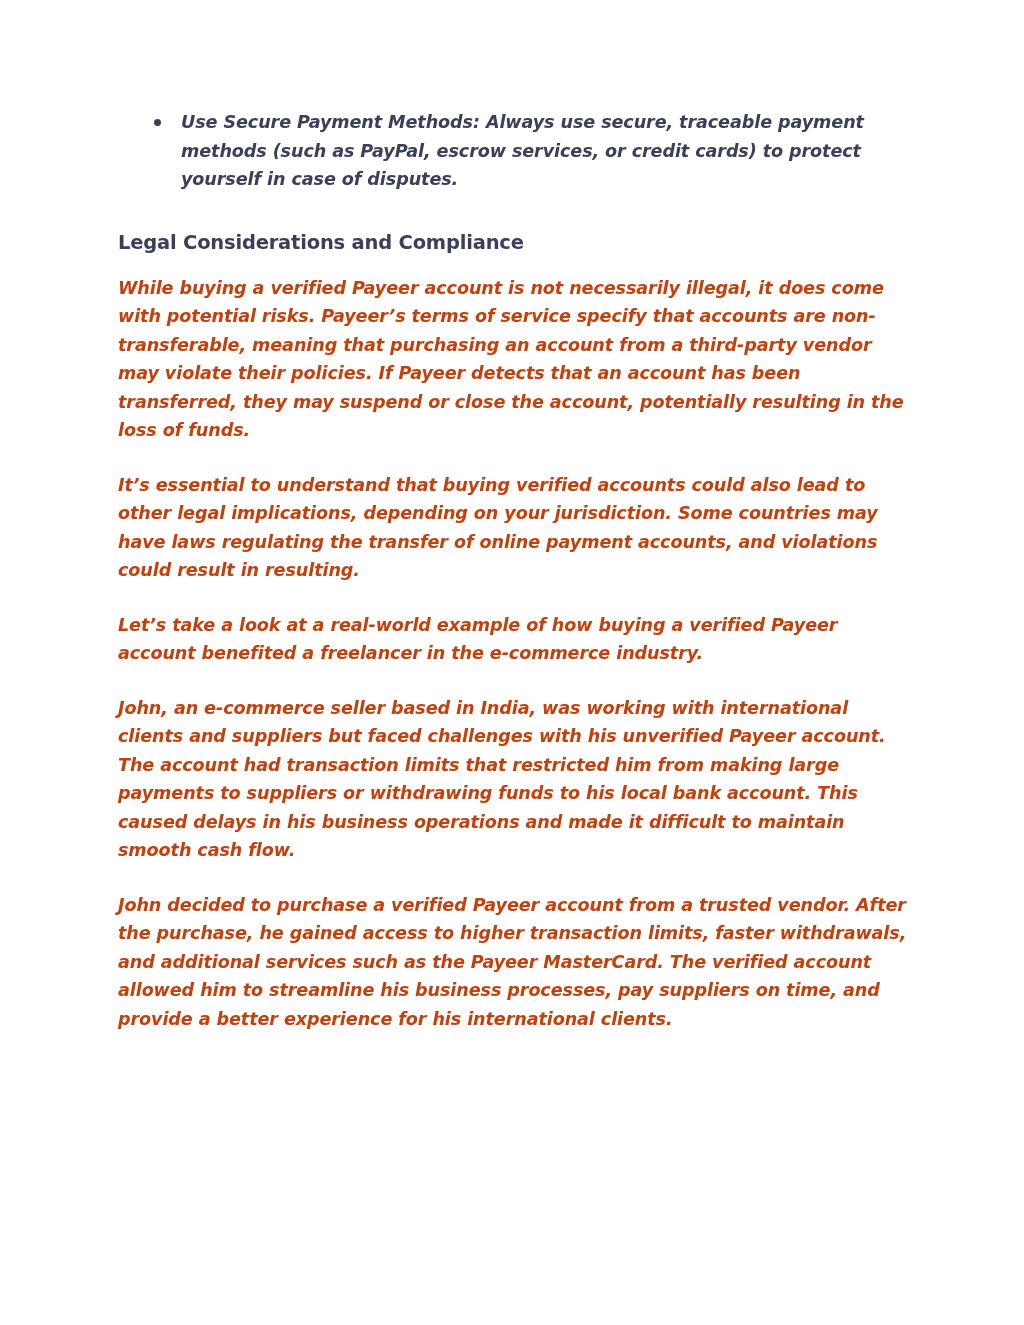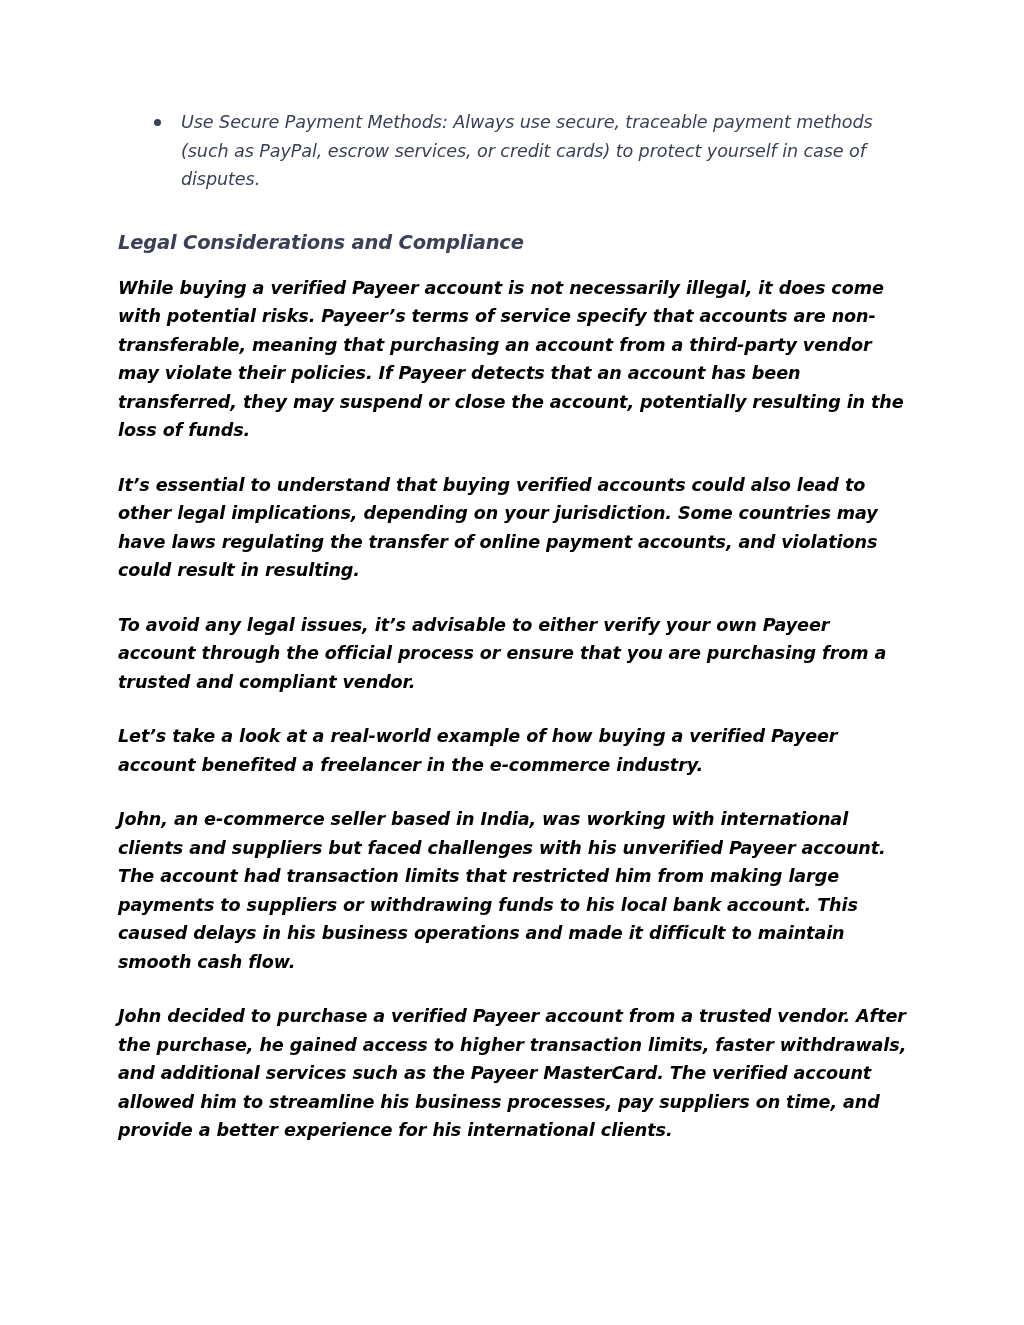--- a/index.html
+++ b/index.html
@@ -26,51 +26,50 @@
   ul.bullets {
     list-style: none;
     margin: 0 0 0 0;
     padding: 0;
   }
   ul.bullets li {
     position: relative;
     padding-left: 63px;
     margin-bottom: 0;
     font-style: italic;
-    font-weight: normal;
+    font-weight: bold;
     font-size: 17.6px;
     line-height: 28.5px;
     color: #3b4058;
     letter-spacing: -0.1px;
   }
   ul.bullets li::before {
     content: "";
     position: absolute;
     left: 36px;
     top: 11px;
     width: 7px;
     height: 7px;
     background: #3b4058;
     border-radius: 50%;
   }
   h2.section-heading {
-    font-style: italic;
     font-weight: bold;
     font-size: 19.5px;
     line-height: 26px;
     color: #3b4058;
     margin: 36px 0 18px 0;
     letter-spacing: -0.2px;
   }
   p.body-text {
     font-style: italic;
     font-weight: bold;
     font-size: 17.6px;
     line-height: 28.5px;
-    color: #000000;
+    color: #c2410c;
     margin: 0 0 26px 0;
     letter-spacing: -0.1px;
   }
   p.body-text.tight {
     margin-bottom: 16px;
   }
 </style>
 </head>
 <body>
 
@@ -78,21 +77,20 @@
   <div class="content">
 
     <ul class="bullets">
       <li>Use Secure Payment Methods: Always use secure, traceable payment methods (such as PayPal, escrow services, or credit cards) to protect yourself in case of disputes.</li>
     </ul>
 
     <h2 class="section-heading">Legal Considerations and Compliance</h2>
 
     <p class="body-text">While buying a verified Payeer account is not necessarily illegal, it does come with potential risks. Payeer’s terms of service specify that accounts are non-transferable, meaning that purchasing an account from a third-party vendor may violate their policies. If Payeer detects that an account has been transferred, they may suspend or close the account, potentially resulting in the loss of funds.</p>
     <p class="body-text">It’s essential to understand that buying verified accounts could also lead to other legal implications, depending on your jurisdiction. Some countries may have laws regulating the transfer of online payment accounts, and violations could result in resulting.</p>
-    <p class="body-text">To avoid any legal issues, it’s advisable to either verify your own Payeer account through the official process or ensure that you are purchasing from a trusted and compliant vendor.</p>
 
 
     <p class="body-text">Let’s take a look at a real-world example of how buying a verified Payeer account benefited a freelancer in the e-commerce industry.</p>
     <p class="body-text">John, an e-commerce seller based in India, was working with international clients and suppliers but faced challenges with his unverified Payeer account. The account had transaction limits that restricted him from making large payments to suppliers or withdrawing funds to his local bank account. This caused delays in his business operations and made it difficult to maintain smooth cash flow.</p>
     <p class="body-text tight">John decided to purchase a verified Payeer account from a trusted vendor. After the purchase, he gained access to higher transaction limits, faster withdrawals, and additional services such as the Payeer MasterCard. The verified account allowed him to streamline his business processes, pay suppliers on time, and provide a better experience for his international clients.</p>
 
   </div>
 </div>
 
 </body></html>

